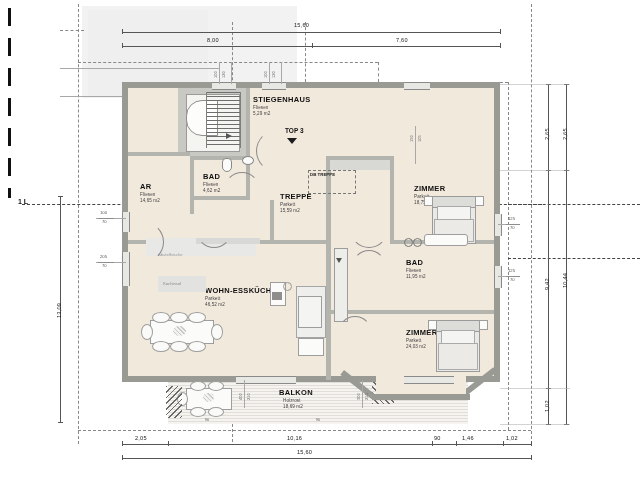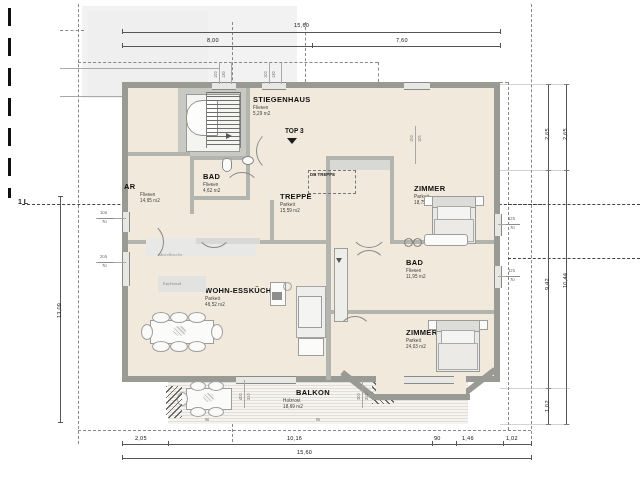--- a/index.html
+++ b/index.html
@@ -145,21 +145,21 @@
   <div class="abs" style="left:308px;top:170px;width:46px;height:22px;border:1px dashed #777;"></div>
   <div class="txt" style="left:310px;top:172px;font-size:4.4px;font-weight:bold;color:#222;">DB TREPPE</div>
 
   <div class="wall-l" style="left:390px;top:156px;width:4px;height:88px;"></div>
   <div class="wall-l" style="left:326px;top:156px;width:68px;height:4px;"></div>
   <div class="wall-l" style="left:390px;top:240px;width:104px;height:4px;"></div>
   <div class="grayblock" style="left:330px;top:160px;width:60px;height:10px;background:#d8d8d4;"></div>
 
   <div class="wall-l" style="left:330px;top:310px;width:164px;height:4px;"></div>
 
-  <div class="txt room-name" style="left:124px;top:182px;">AR</div>
+  <div class="txt room-name" style="left:140px;top:182px;">AR</div>
   <div class="txt room-sub" style="left:140px;top:192px;">Fliesen</div>
   <div class="txt room-sub" style="left:140px;top:198px;">14,65 m2</div>
 
   <div class="txt room-name" style="left:203px;top:172px;">BAD</div>
   <div class="txt room-sub" style="left:203px;top:182px;">Fliesen</div>
   <div class="txt room-sub" style="left:203px;top:188px;">4,62 m2</div>
 
   <div class="txt room-name" style="left:280px;top:192px;">TREPPE</div>
   <div class="txt room-sub" style="left:280px;top:202px;">Parkett</div>
   <div class="txt room-sub" style="left:280px;top:208px;">15,59 m2</div>
@@ -173,21 +173,21 @@
   <div class="txt room-sub" style="left:414px;top:200px;">18,75 m2</div>
 
   <div class="txt room-name" style="left:406px;top:258px;">BAD</div>
   <div class="txt room-sub" style="left:406px;top:268px;">Fliesen</div>
   <div class="txt room-sub" style="left:406px;top:274px;">11,95 m2</div>
 
   <div class="txt room-name" style="left:406px;top:328px;">ZIMMER</div>
   <div class="txt room-sub" style="left:406px;top:338px;">Parkett</div>
   <div class="txt room-sub" style="left:406px;top:344px;">24,03 m2</div>
 
-  <div class="txt room-name" style="left:296px;top:388px;">BALKON</div>
+  <div class="txt room-name" style="left:279px;top:388px;">BALKON</div>
   <div class="txt room-sub" style="left:283px;top:398px;">Holzrost</div>
   <div class="txt room-sub" style="left:283px;top:404px;">18,69 m2</div>
 
   <div class="grayblock" style="left:158px;top:276px;width:48px;height:16px;background:#e2e2e0;"></div>
   <div class="txt" style="left:163px;top:281px;font-size:4.2px;color:#8a8a8a;">Kochinsel</div>
   <div class="grayblock" style="left:146px;top:238px;width:110px;height:18px;background:#e8e8e6;"></div>
   <div class="txt" style="left:158px;top:252px;font-size:4.2px;color:#9a9a9a;">Abstellnische</div>
   <div class="grayblock" style="left:196px;top:238px;width:64px;height:6px;background:#d8d8d6;"></div>
 
   <div class="furn" style="left:150px;top:320px;width:62px;height:22px;"></div>

